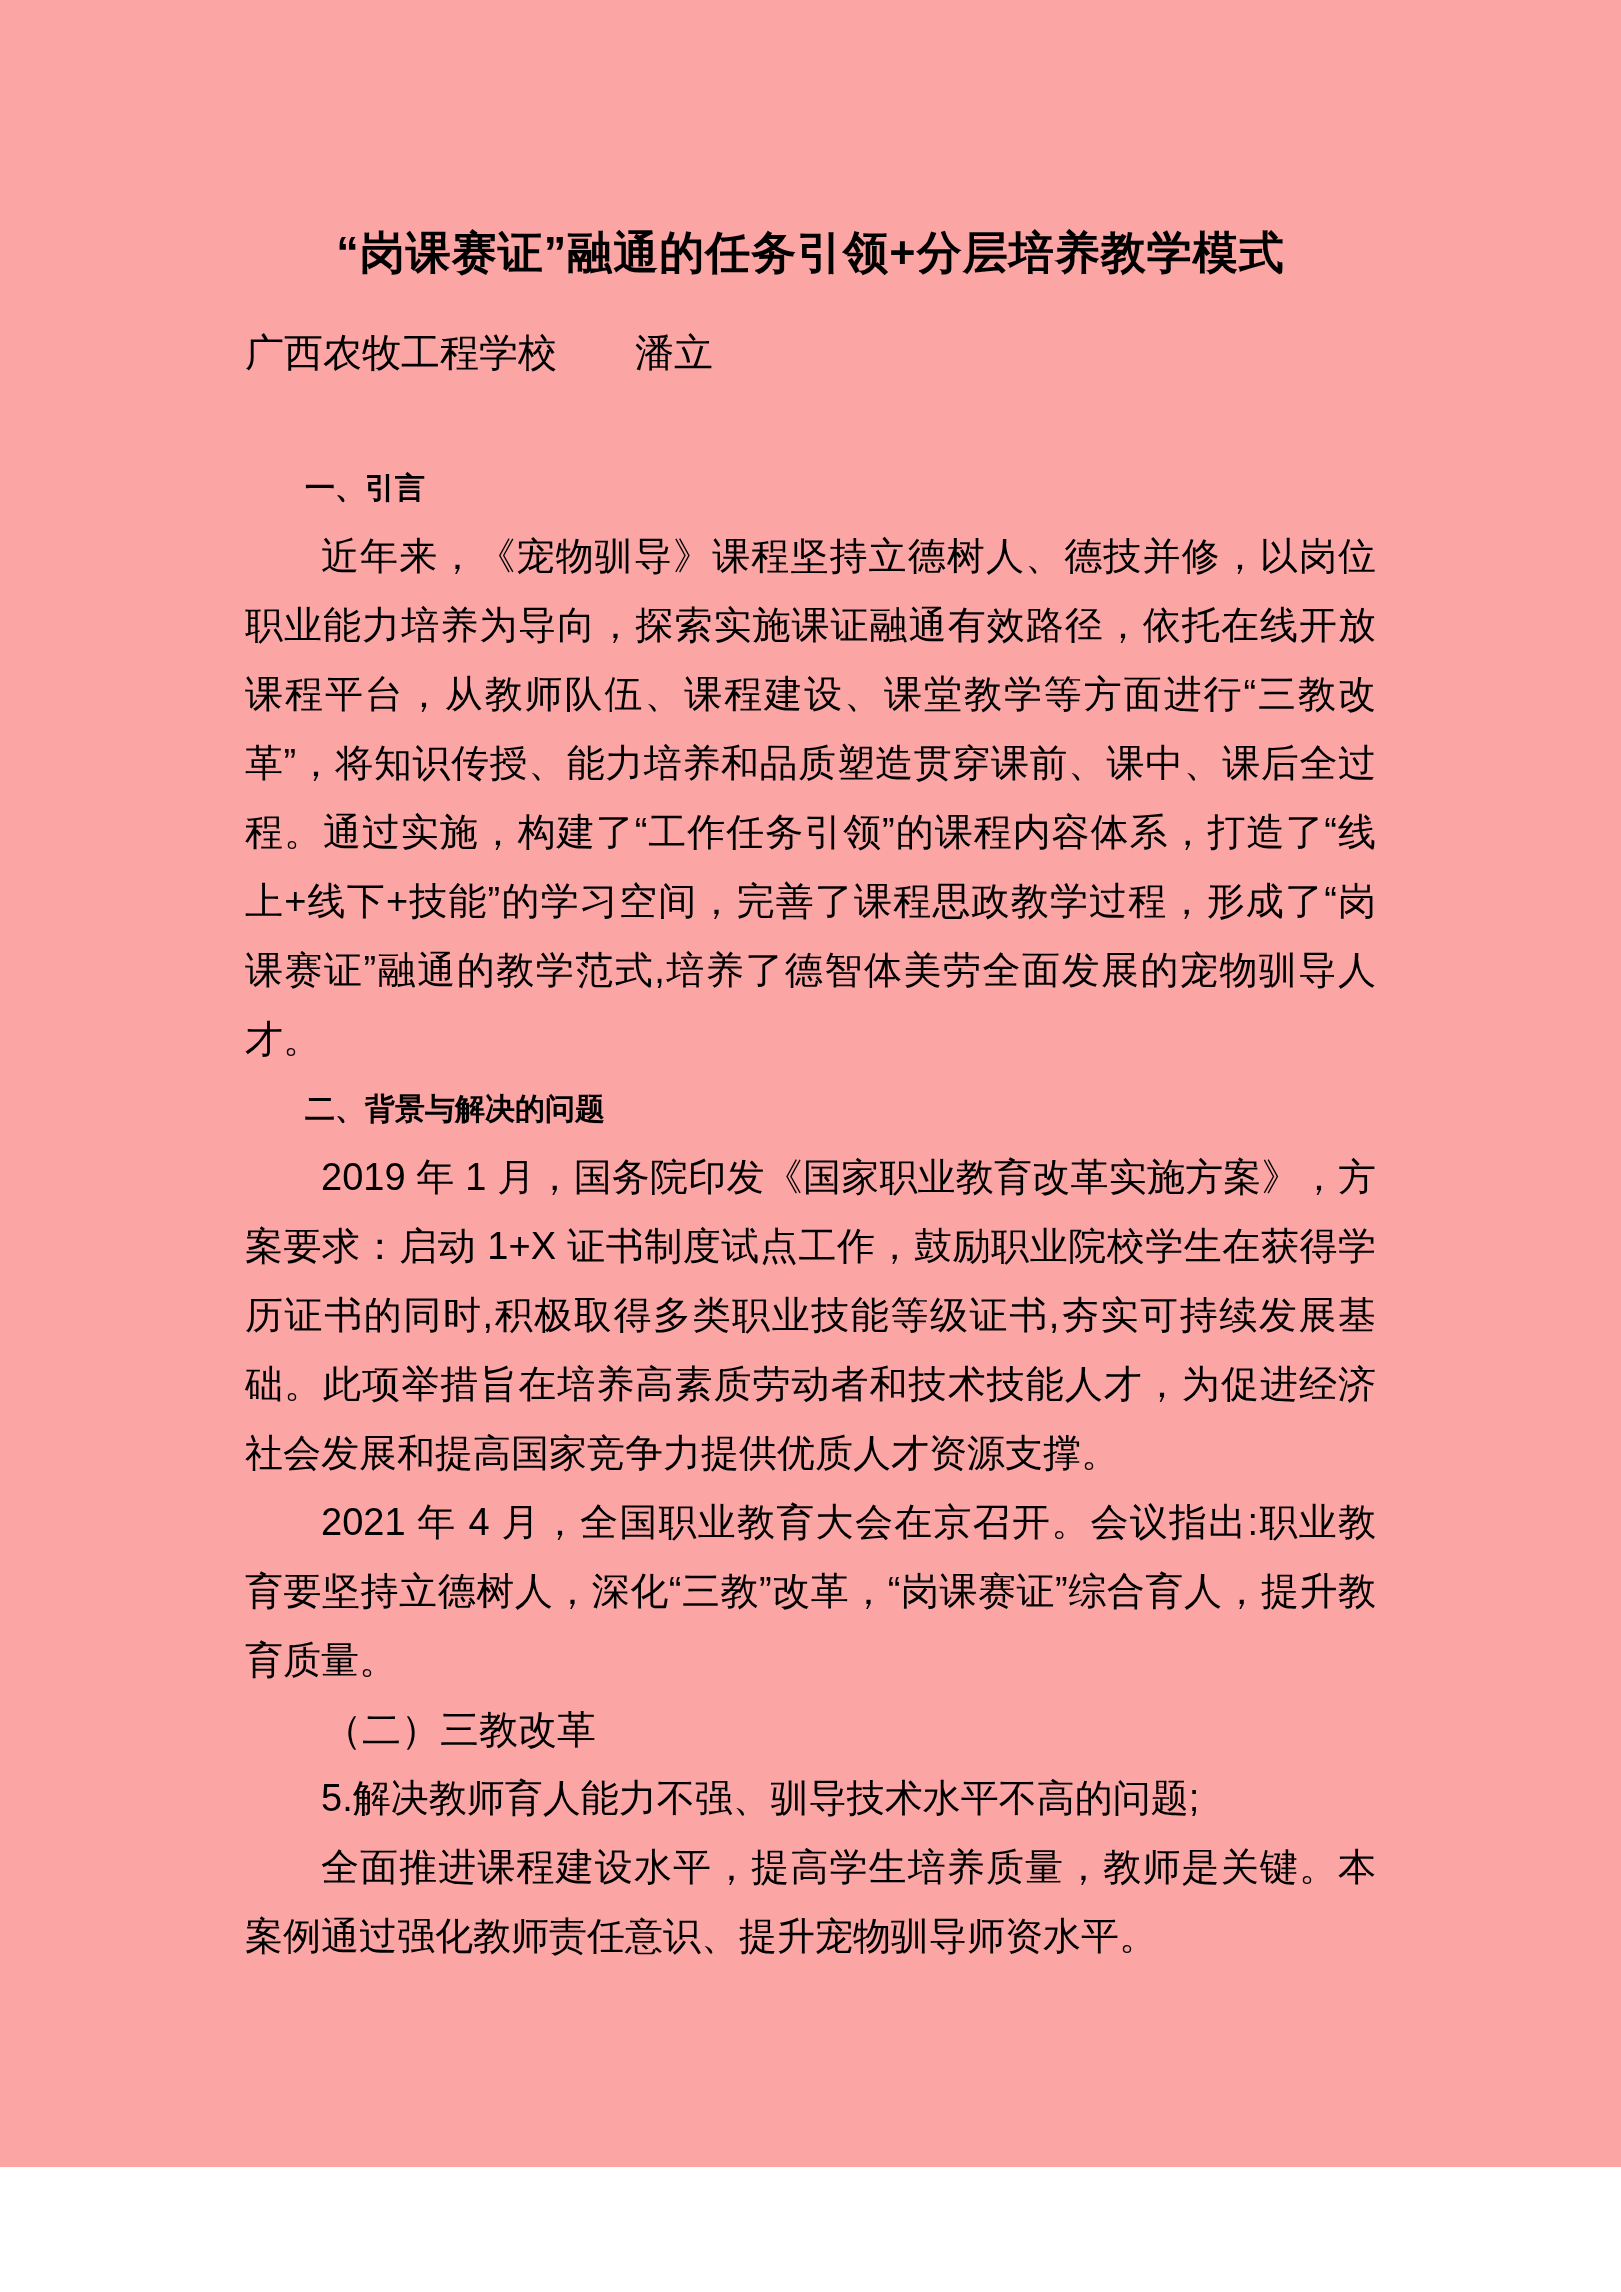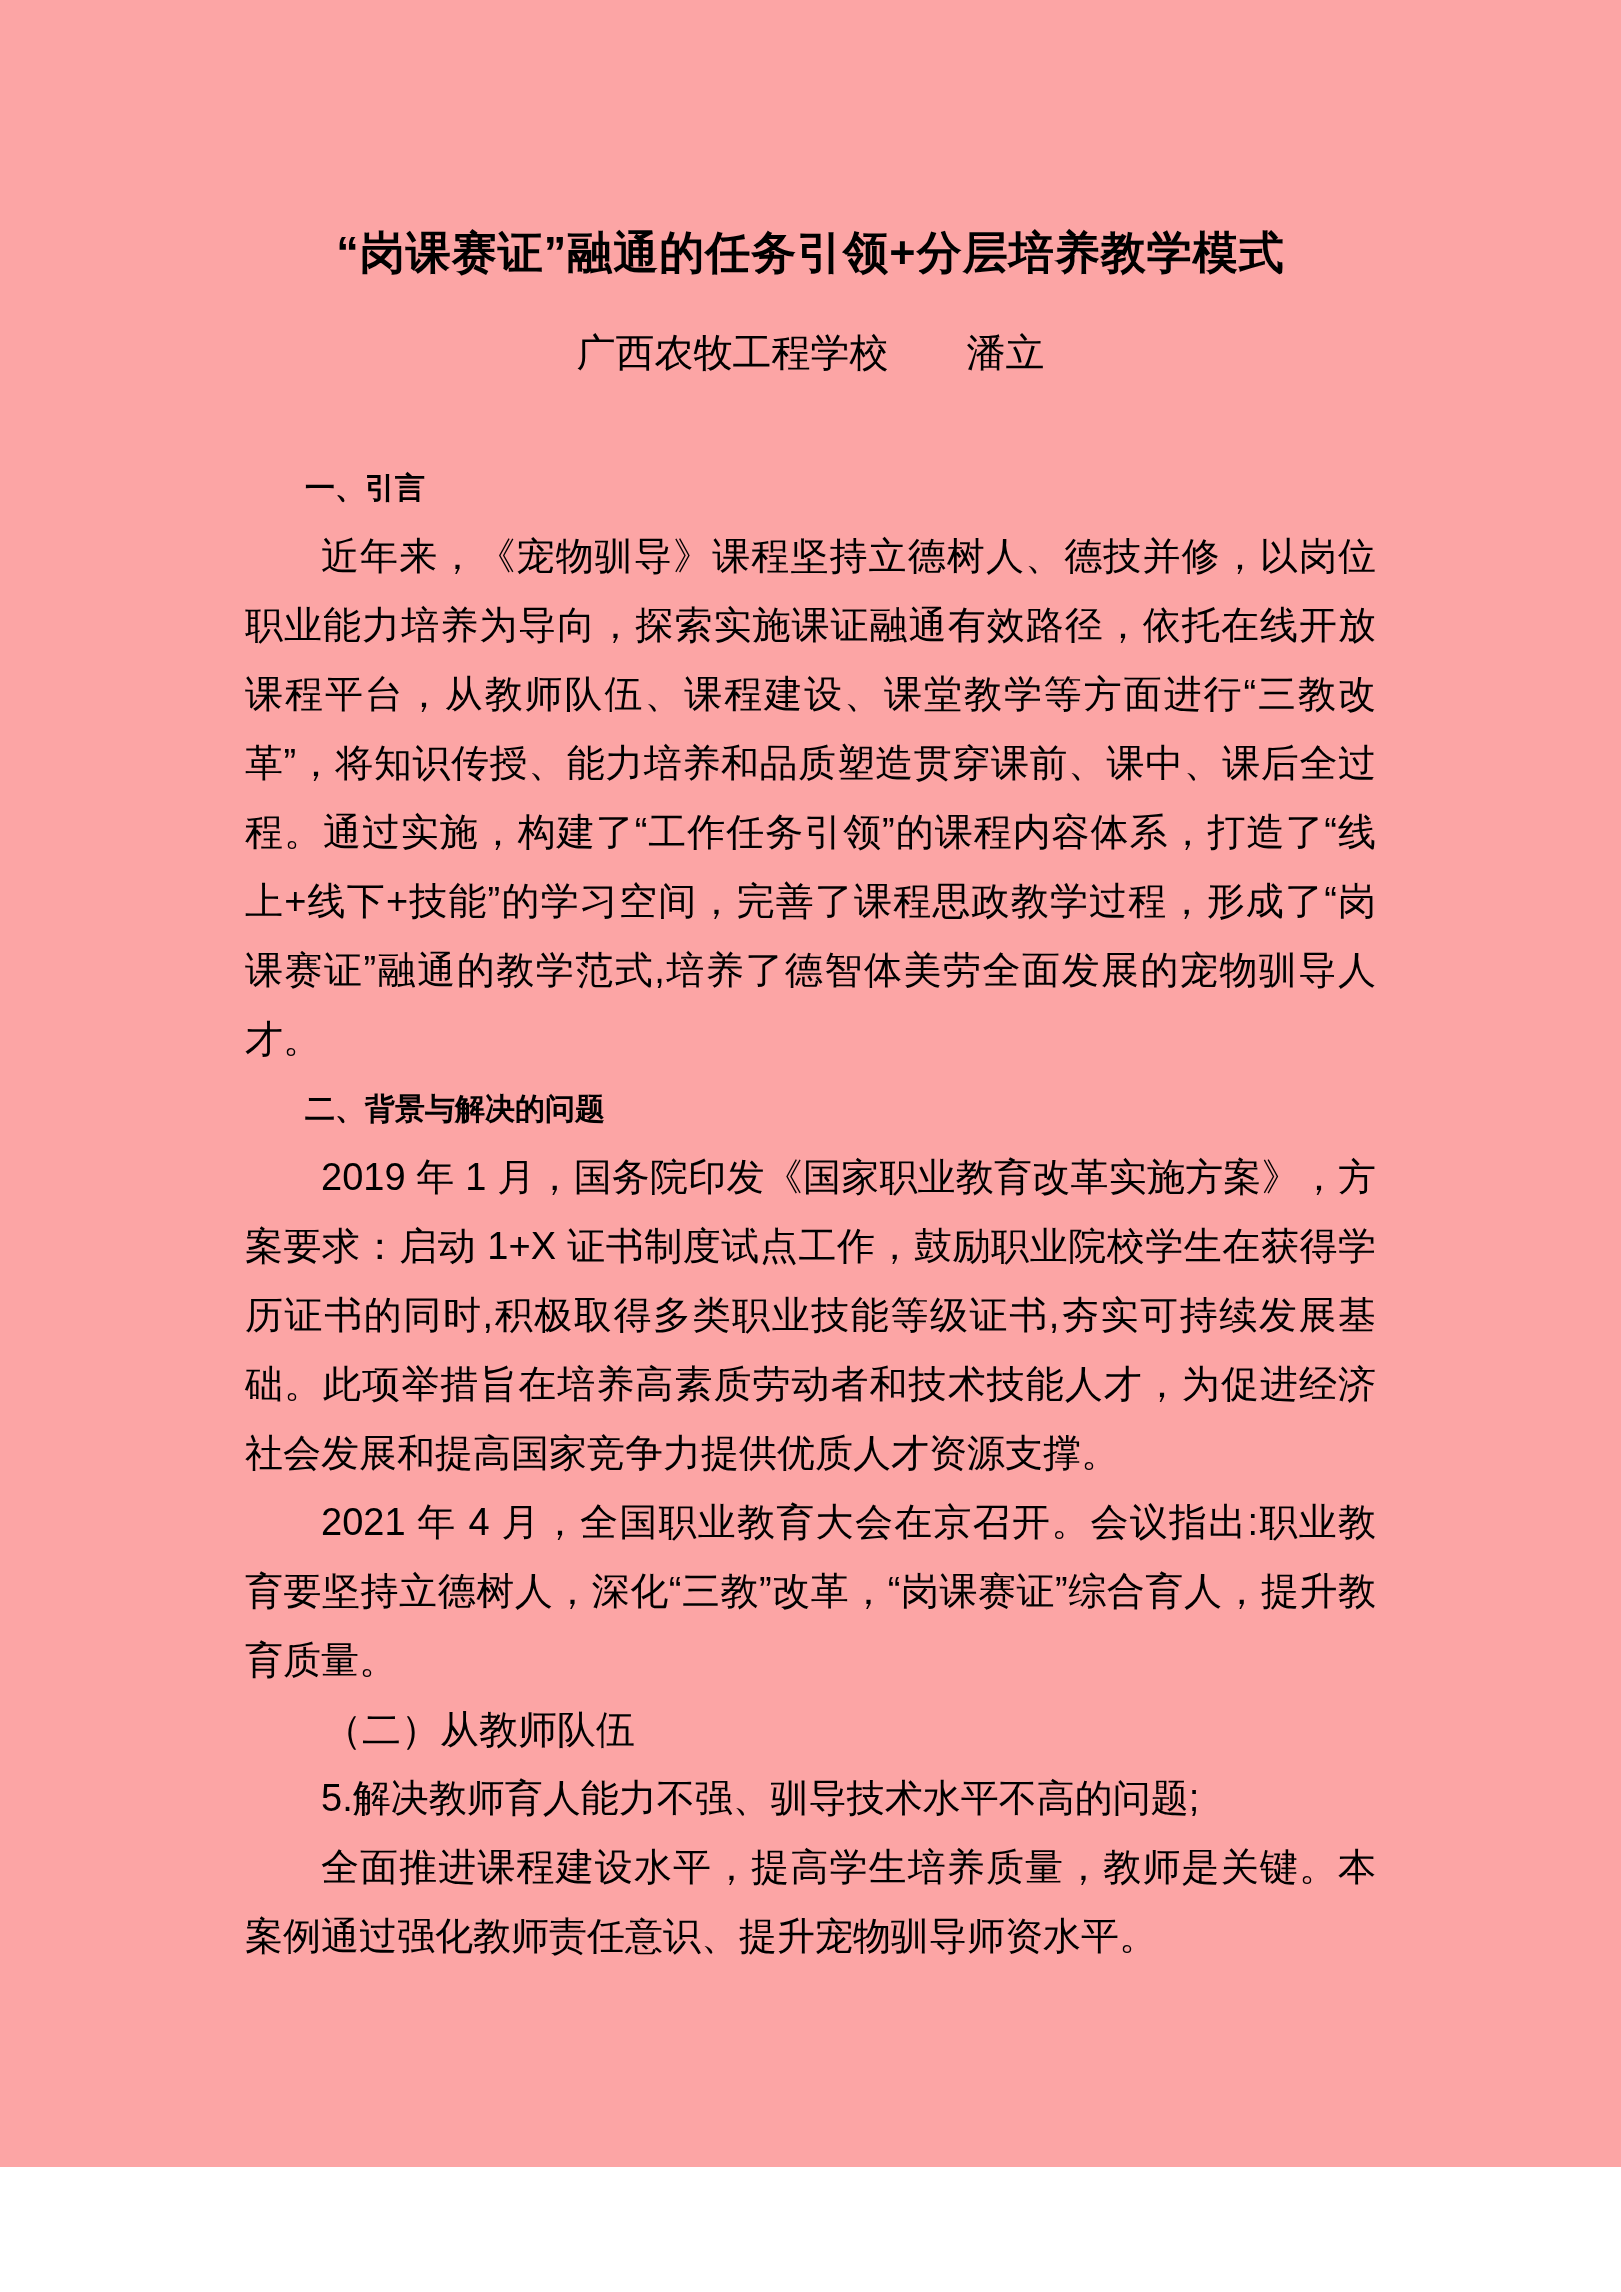--- a/index.html
+++ b/index.html
@@ -20,21 +20,21 @@
     font-size: 45px;
     font-weight: bold;
     line-height: 103px;
     text-align: center;
     letter-spacing: 1px;
   }
   .author-line {
     font-size: 39px;
     font-weight: normal;
     line-height: 98px;
-    text-align: center;
+    text-align: left;
   }
   .h-bold {
     font-size: 30px;
     font-weight: bold;
     line-height: 69px;
     text-indent: 2em;
   }
   .h-bold.first { margin-top: 51px; }
   .subhead {
     font-size: 39px;
@@ -65,21 +65,21 @@
 
     <p class="para">近年来，《宠物驯导》课程坚持立德树人、德技并修，以岗位职业能力培养为导向，探索实施课证融通有效路径，依托在线开放课程平台，从教师队伍、课程建设、课堂教学等方面进行“三教改革”，将知识传授、能力培养和品质塑造贯穿课前、课中、课后全过程。通过实施，构建了“工作任务引领”的课程内容体系，打造了“线上+线下+技能”的学习空间，完善了课程思政教学过程，形成了“岗课赛证”融通的教学范式,培养了德智体美劳全面发展的宠物驯导人才。</p>
 
     <div class="h-bold">二、背景与解决的问题</div>
 
 
     <p class="para">2019 年 1 月，国务院印发《国家职业教育改革实施方案》，方案要求：启动 1+X 证书制度试点工作，鼓励职业院校学生在获得学历证书的同时,积极取得多类职业技能等级证书,夯实可持续发展基础。此项举措旨在培养高素质劳动者和技术技能人才，为促进经济社会发展和提高国家竞争力提供优质人才资源支撑。</p>
 
     <p class="para">2021 年 4 月，全国职业教育大会在京召开。会议指出:职业教育要坚持立德树人，深化“三教”改革，“岗课赛证”综合育人，提升教育质量。</p>
 
-    <div class="subhead">（二）从教师队伍</div>
+    <div class="subhead">（二）三教改革</div>
 
     <p class="para">5.解决教师育人能力不强、驯导技术水平不高的问题;</p>
 
     <p class="para">全面推进课程建设水平，提高学生培养质量，教师是关键。本案例通过强化教师责任意识、提升宠物驯导师资水平。</p>
 
   </div>
 </div>
 
 
 </body></html>

